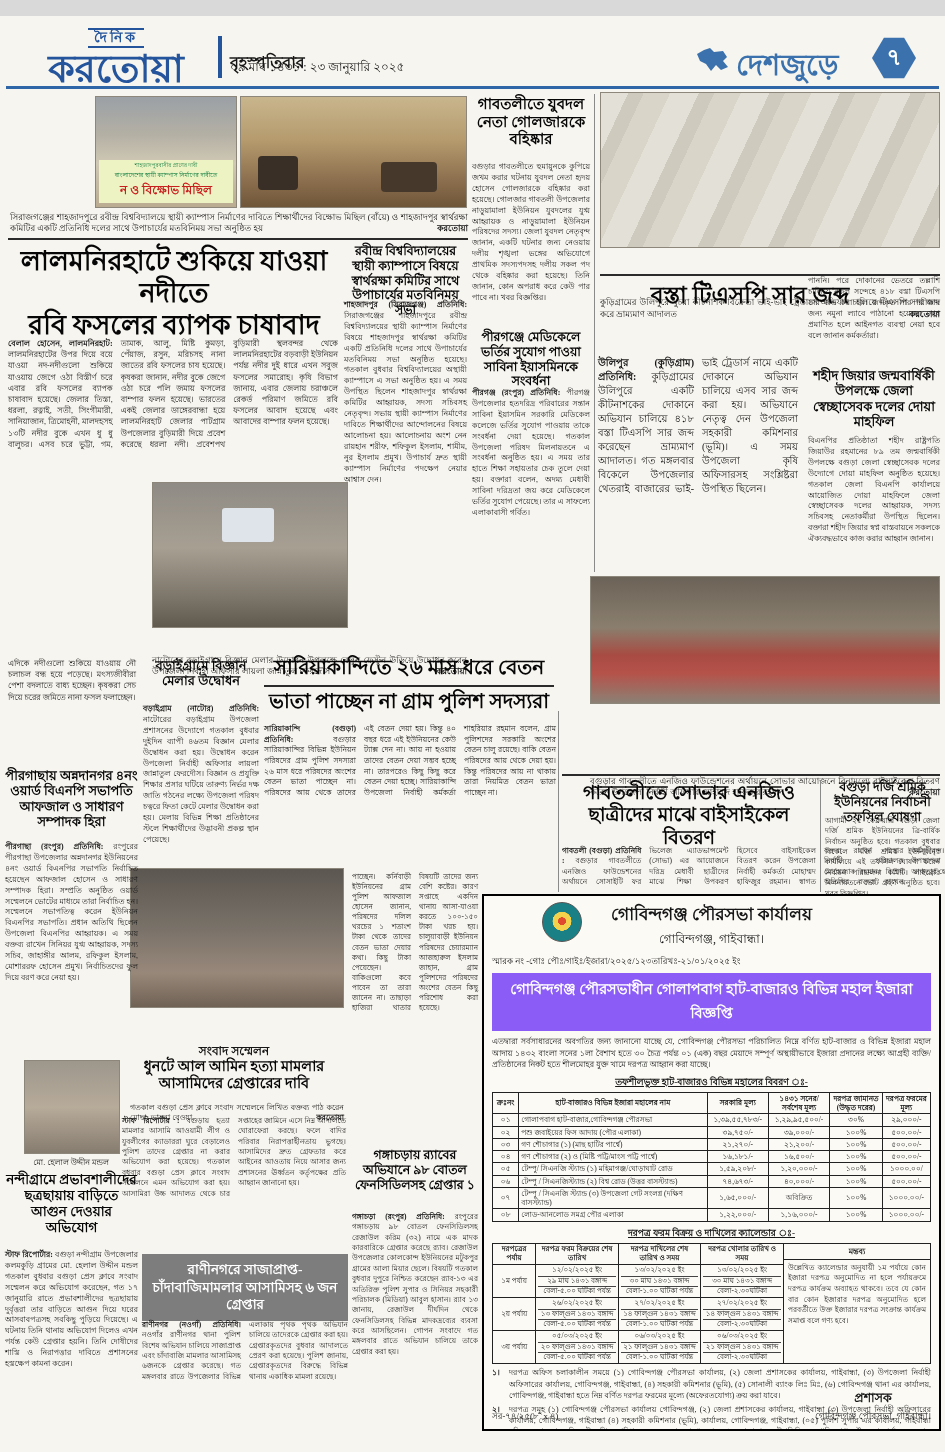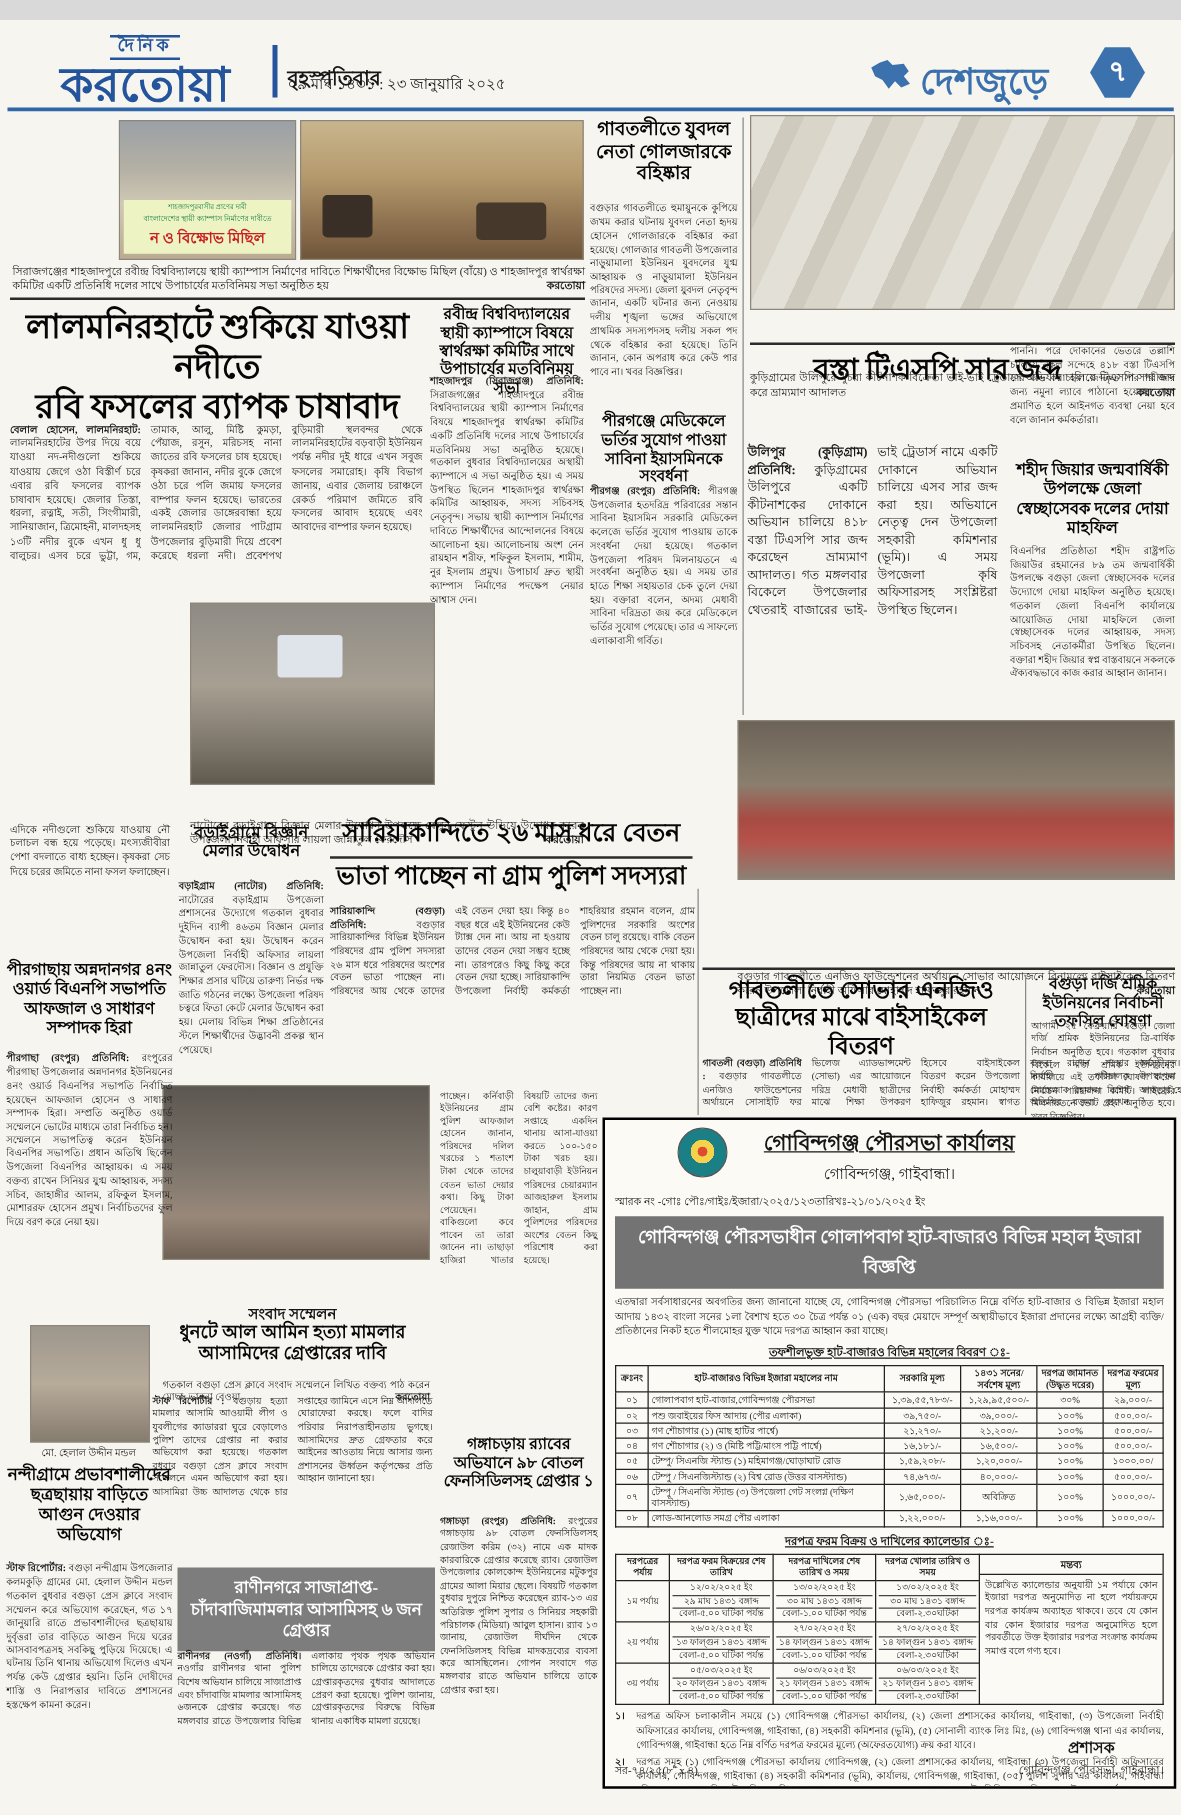--- a/index.html
+++ b/index.html
@@ -18,24 +18,24 @@
   .hline{position:absolute;height:1.5px;background:#2b2b2b;}
   
   .masthead{color:#24549c;text-align:center;line-height:1;}
   .masthead .small{font-size:14px;font-weight:800;letter-spacing:3px;border-top:2px solid #24549c;border-bottom:2px solid #24549c;display:inline-block;padding:1px 6px;}
   .masthead .big{font-size:38px;font-weight:800;margin-top:2px;}
   .hex{width:44px;height:44px;background:#3b72ae;clip-path:polygon(27% 4%,73% 4%,100% 50%,73% 96%,27% 96%,0% 50%);
        display:flex;align-items:center;justify-content:center;color:#fff;font-size:23px;font-weight:800;}
   
   #notice{position:absolute;left:482px;top:878px;width:459px;height:537px;border:2.5px solid #000;
           background:#fbfaf5;box-sizing:border-box;padding:5px 8px;overflow:hidden;}
-  #notice .office{text-align:center;font-size:17px;font-weight:800;text-decoration:underline;}
+  #notice .office{text-align:center;font-size:17px;font-weight:800;}
   #notice .place{text-align:center;font-size:12px;margin-top:1px;}
   .memo-row{display:flex;justify-content:flex-start;font-size:8.6px;margin-top:5px;}
-  .nbanner{background:#737373;color:#fff;font-size:14.5px;font-weight:800;text-align:center;padding:5px 2px;margin-top:4px;}
+  .nbanner{background:#8b5cf6;color:#fff;font-size:14.5px;font-weight:800;text-align:center;padding:5px 2px;margin-top:4px;}
   .nintro{font-size:8px;text-align:justify;line-height:1.45;margin-top:5px;}
   .ttl{text-align:center;font-weight:800;font-size:9.2px;text-decoration:underline;margin-top:4px;}
   table.t1{width:100%;border-collapse:collapse;font-size:7.4px;margin-top:2px;}
   table.t1 th,table.t1 td{border:1px solid #222;padding:1px 2px;line-height:1.25;}
   table.t1 th{text-align:center;font-weight:700;}
   table.t1 td.nm{text-align:left;}
   table.t1 td{text-align:center;}
   .calwrap{display:flex;margin-top:2px;}
   table.cal{border-collapse:collapse;font-size:7.2px;width:296px;}
   table.cal th,table.cal td{border:1px solid #222;padding:1px 2px;text-align:center;line-height:1.3;}

